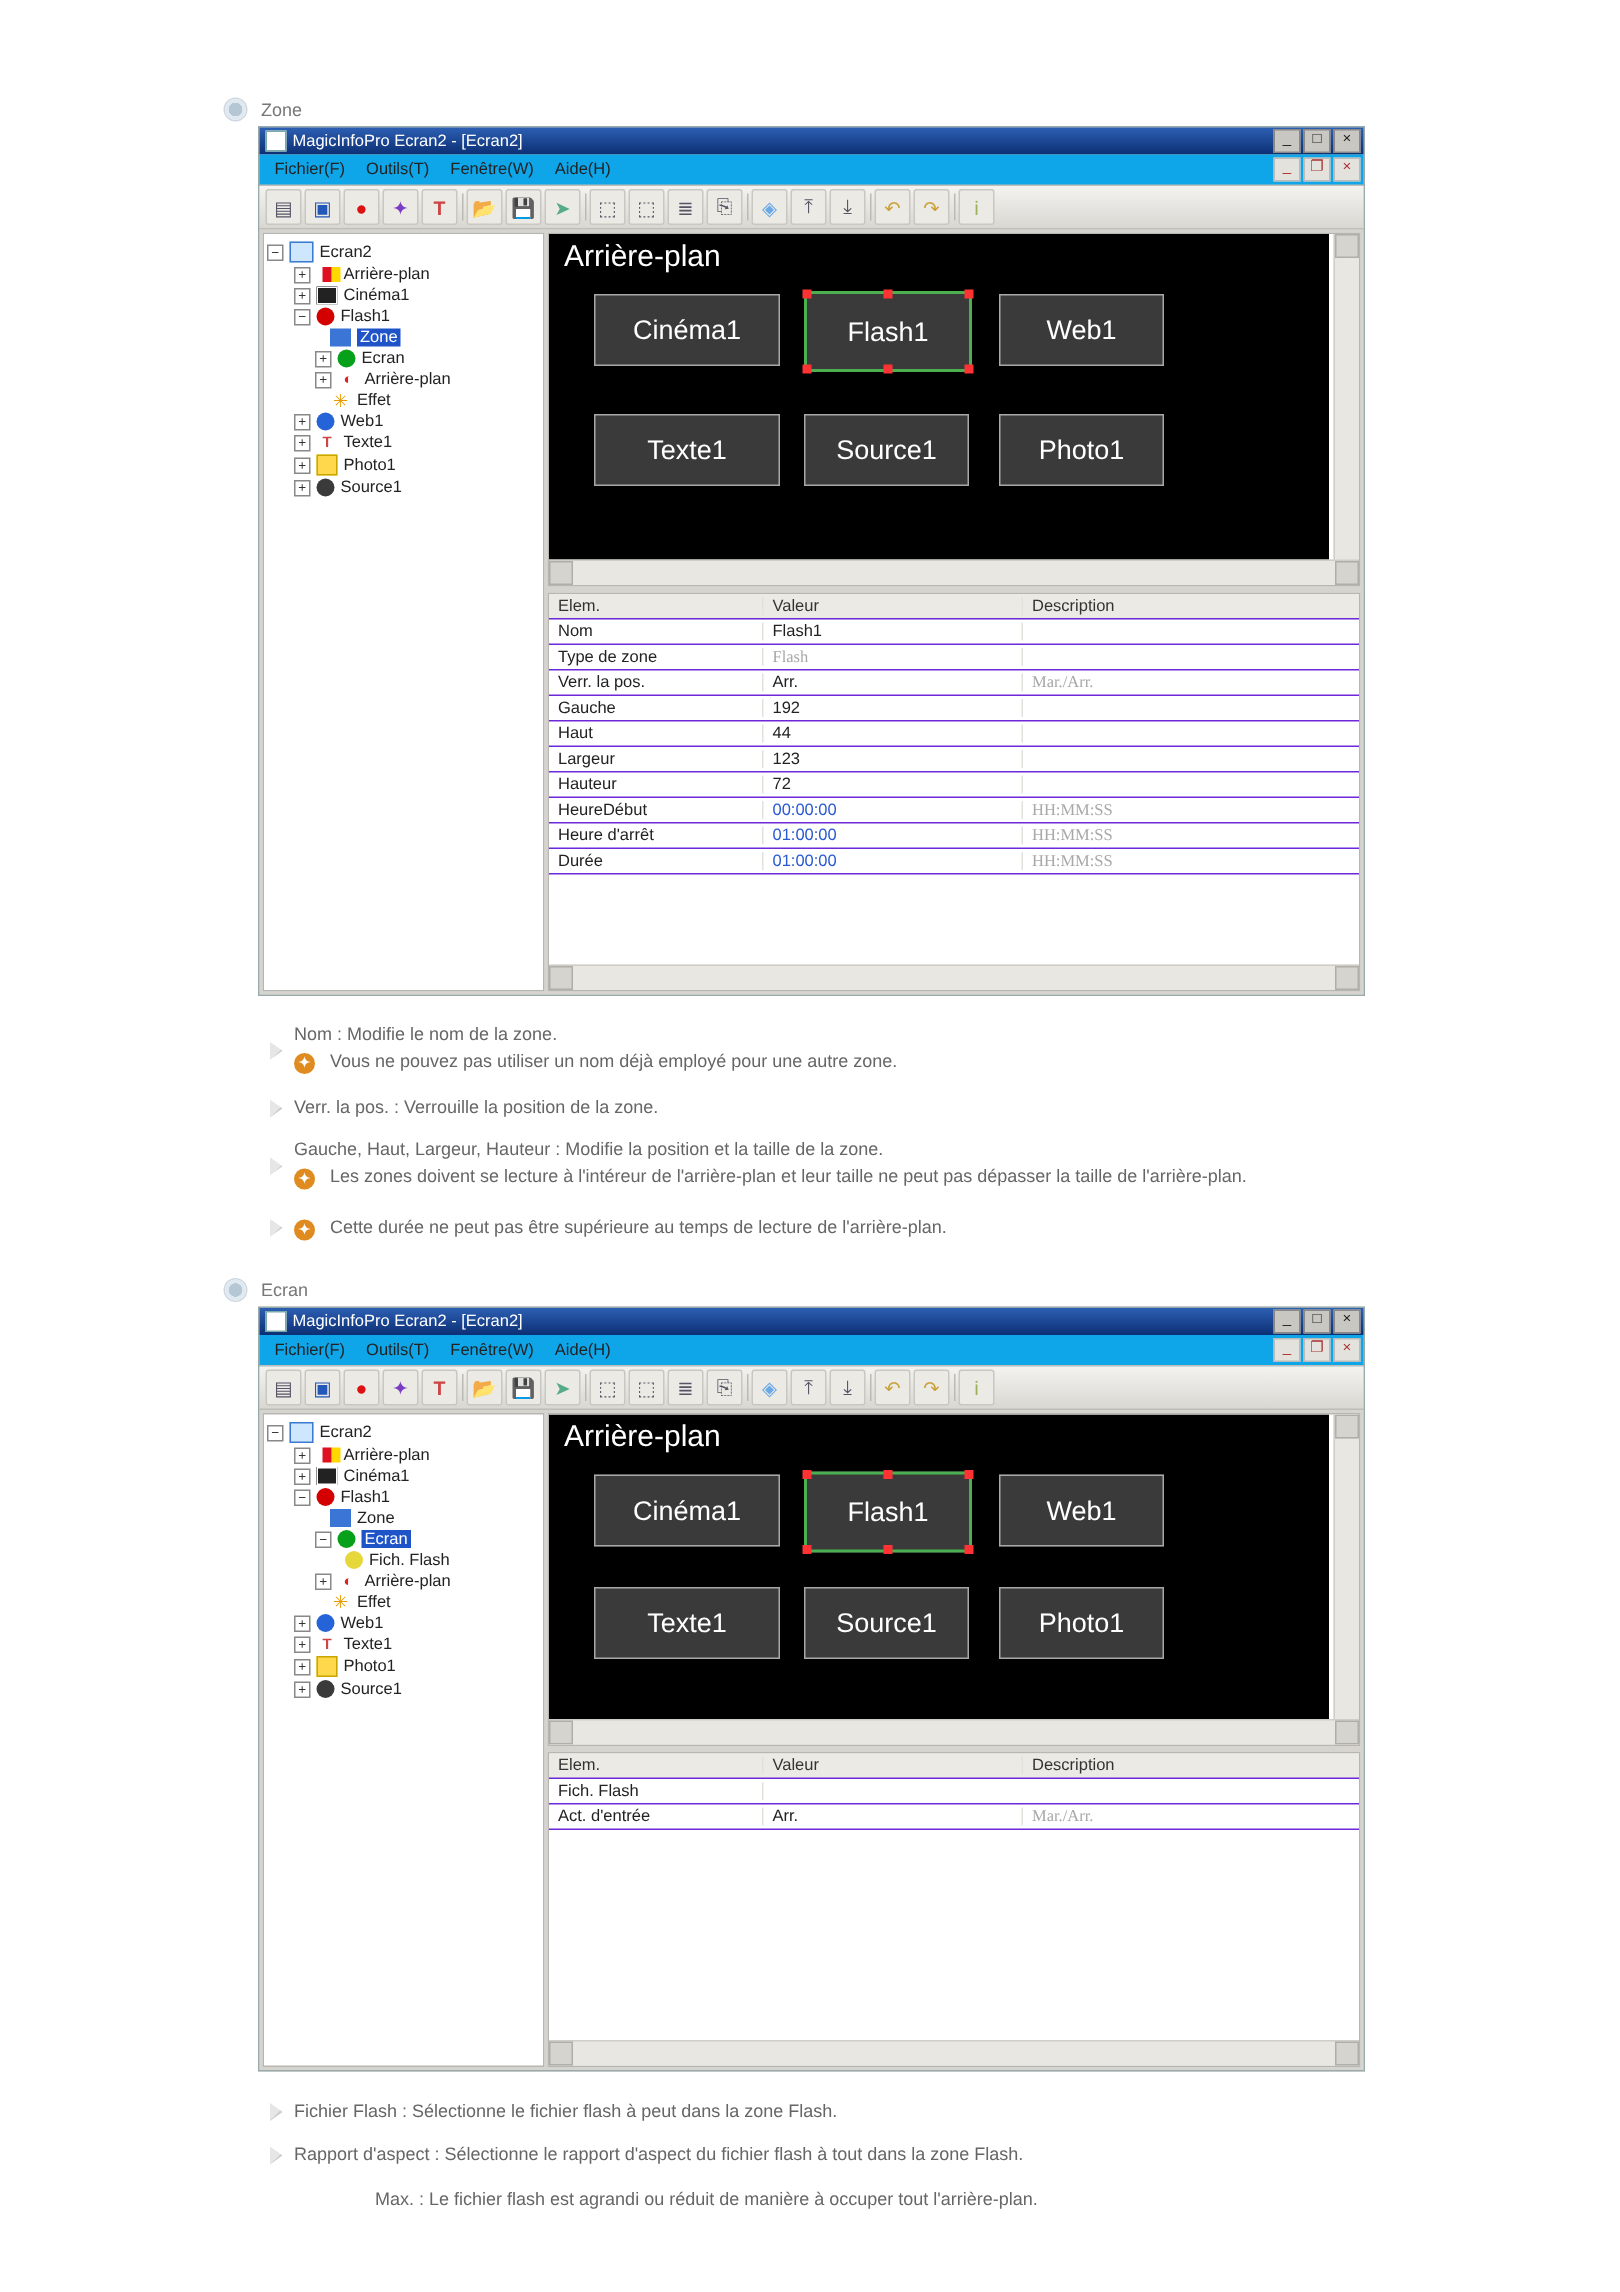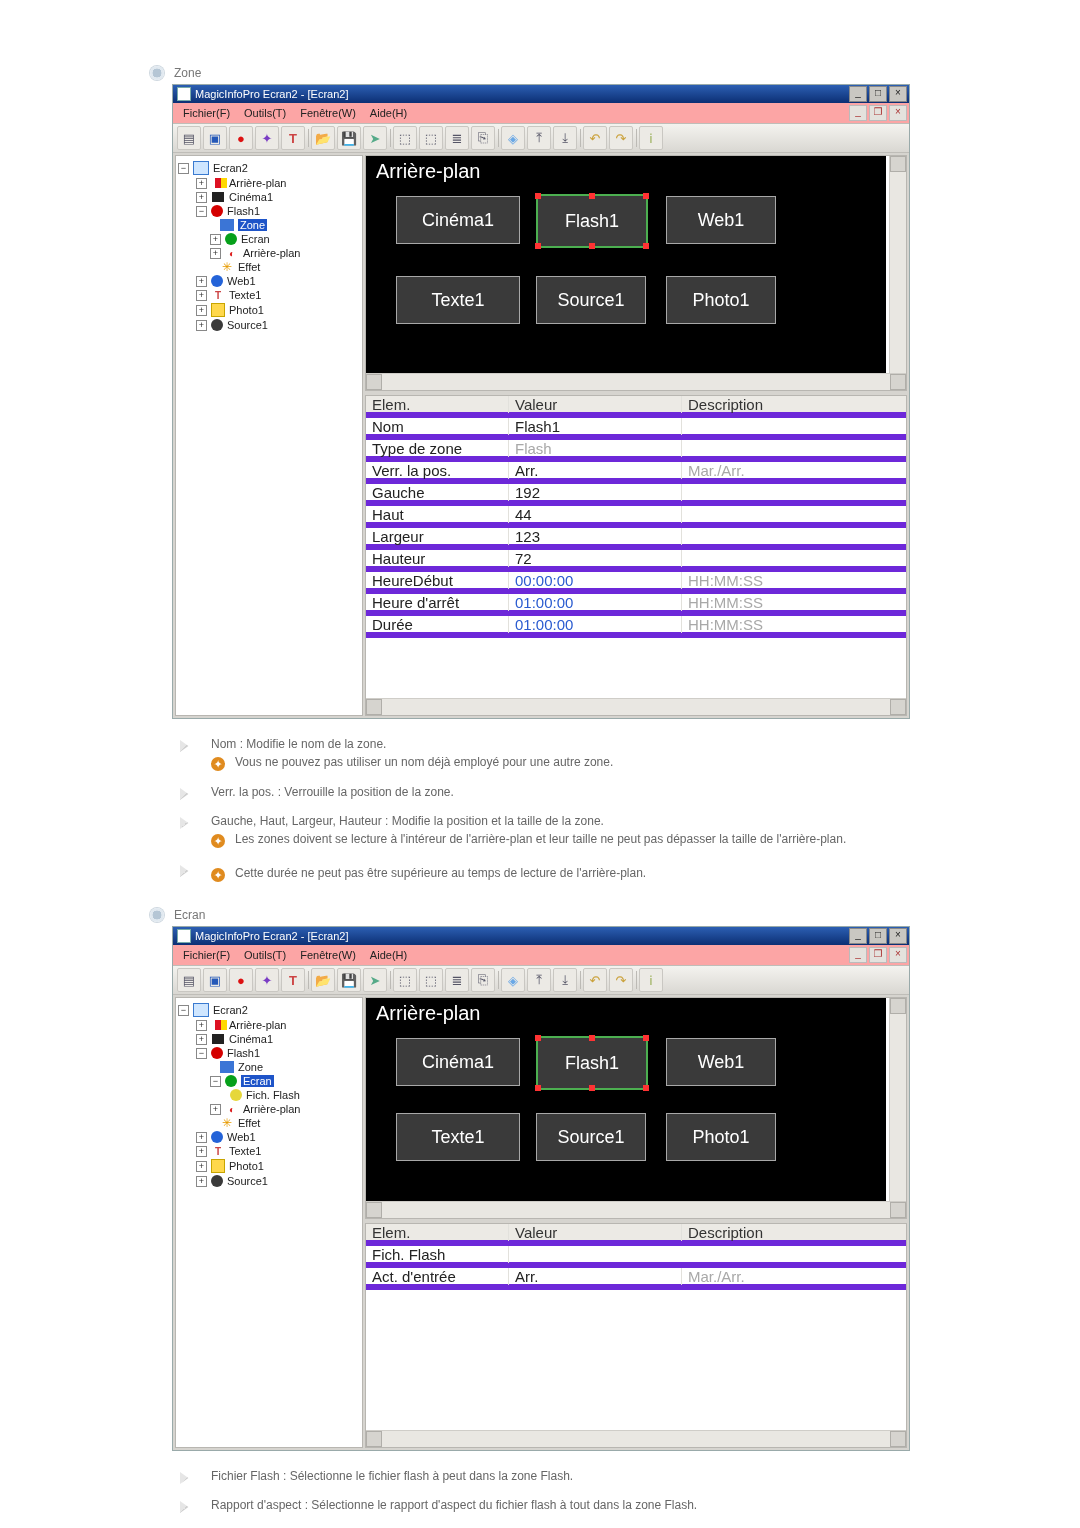--- a/index.html
+++ b/index.html
@@ -66,21 +66,21 @@
     border: 1px solid #888;
     font-size: 10px;
     line-height: 12px;
     text-align: center;
     color: #222;
   }
   .menubar {
     display: flex;
     align-items: center;
     height: 20px;
-    background: #fca5a5;
+    background: #0ea5e9;
     border-bottom: 1px solid #bfbdb8;
     padding: 0 2px;
     gap: 2px;
     color: #222;
   }
   .menubar .mi { padding: 0 6px; }
   .mdi-controls {
     margin-left: auto;
     display: flex; gap: 2px;
   }
@@ -218,48 +218,49 @@
   .zone.active .h5{top:-3px;left:50%;margin-left:-3px}
   .zone.active .h6{bottom:-3px;left:50%;margin-left:-3px}
 
   .props {
     border:1px solid #b8b6b1;
     background:#fff;
     margin-top:4px;
   }
   .props .row {
     display:flex;
-    border-bottom:6px solid #6d28d9;
-    font-size:15px;
+    border-bottom:1px solid #6d28d9;
+    font-size:11px;
     height:16px;
     align-items:center;
     justify-content:center;
   }
   .props .row.head { background:#eceae5; color:#333; }
   .props .c1 { width: 130px; padding:0 6px; border-right:1px solid #e2e1dc;}
   .props .c2 { width: 160px; padding:0 6px; border-right:1px solid #e2e1dc;}
   .props .c3 { flex:1; padding:0 6px;}
-  .dim { color:#a8a8a8; }
+  .dim { color:#a8a8a8;font-family:Liberation Serif, serif; }
   .blue { color:#2a5bd0; }
   .props .blankrows { height: 60px; }
   .props .hscroll {
     height:16px; background:#e9e7e2; border-top:1px solid #cfcdc8;
     position:relative;
   }
   .props .hscroll::before,.props .hscroll::after{
     content:"";position:absolute;top:0;width:14px;height:14px;background:#d6d4cf;border:1px solid #b0aea9;
   }
   .props .hscroll::before{left:0}.props .hscroll::after{right:0}
 
   
   .bul {
     margin: 14px 0 0 30px;
-    display:flex; gap:19px;
+    display:flex; gap:4px;
     color:#666;
     font-size:12px;
+    align-items:center;
   }
   .bul .arrow {
     width:12px;height:12px;display:inline-block;flex:none;
     background: linear-gradient(135deg, #e6e6e6 0 50%, #cfcfcf 50% 100%);
     clip-path: polygon(0 0, 70% 50%, 0 100%);
     margin-top:3px;
   }
   .bul .body { flex:1; }
   .bul .note { display:flex; gap:10px; margin-top:4px; }
   .bul .note .star {

